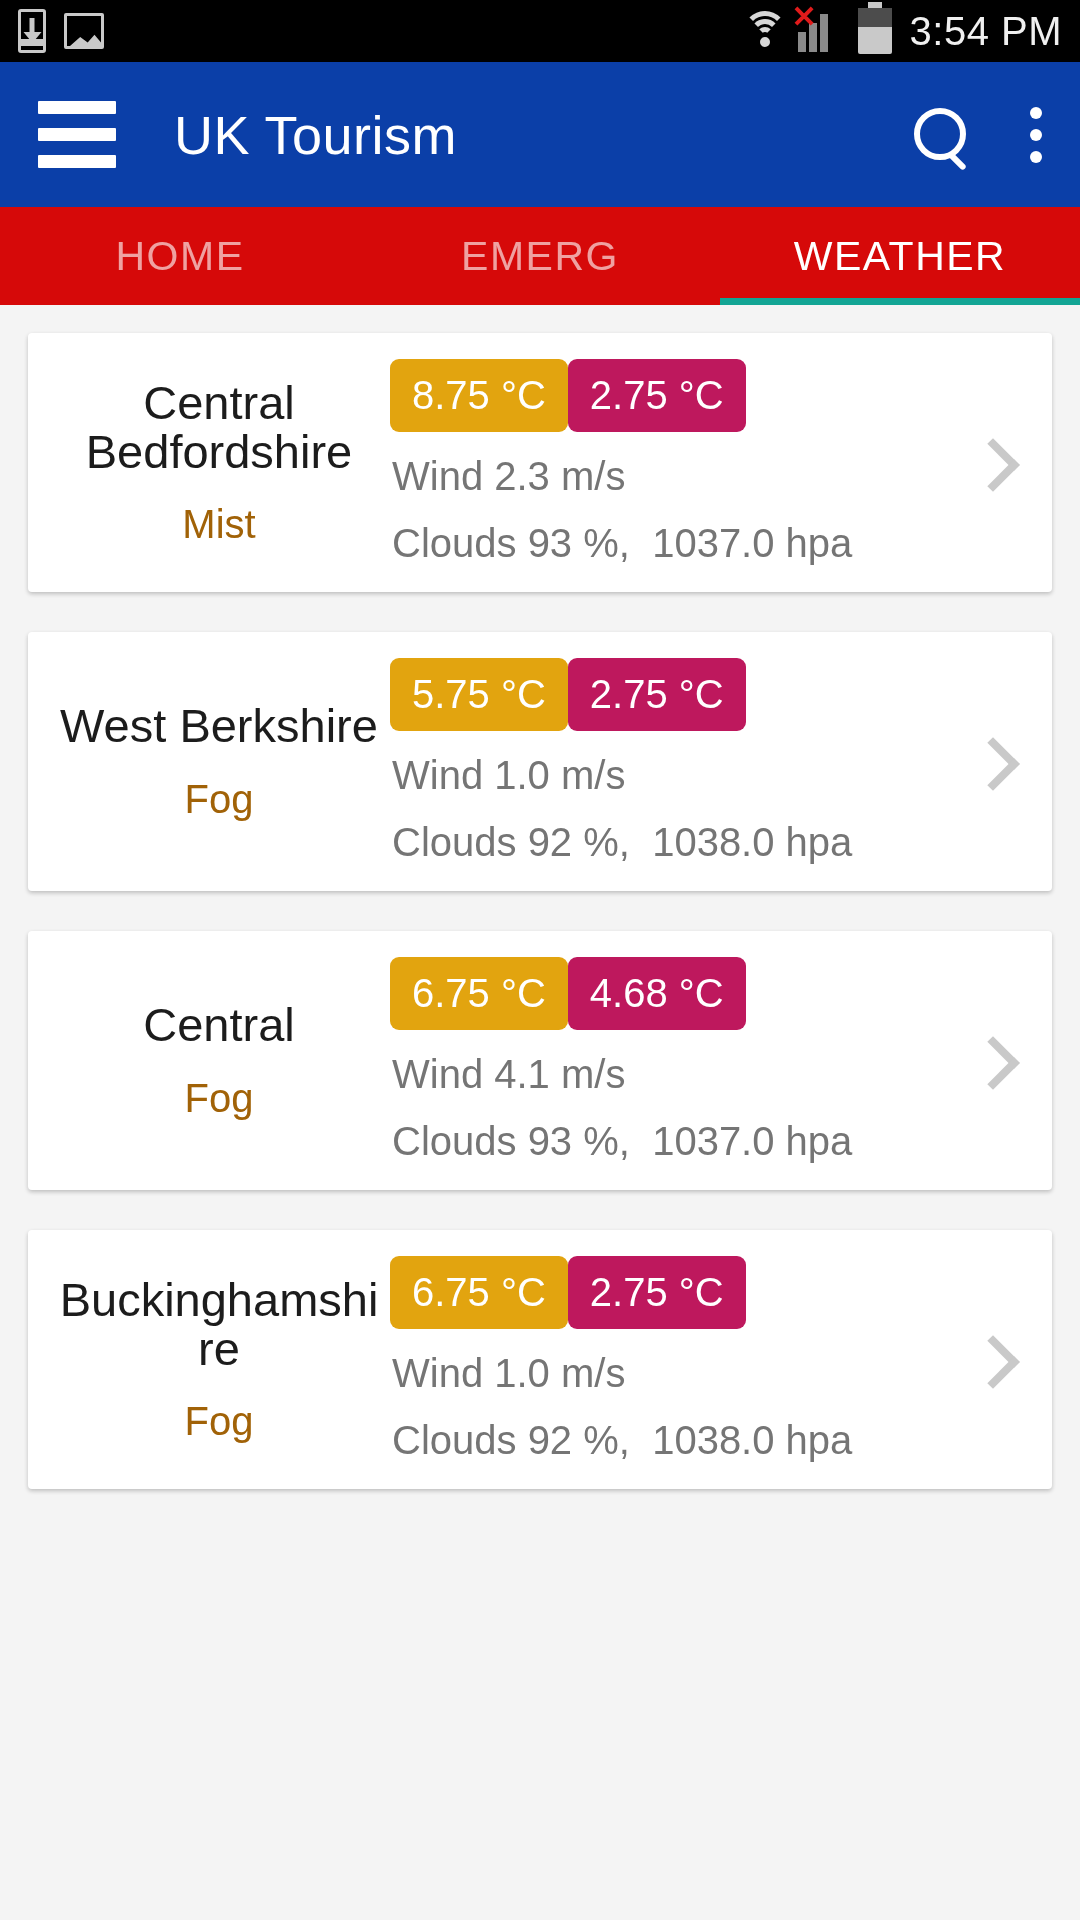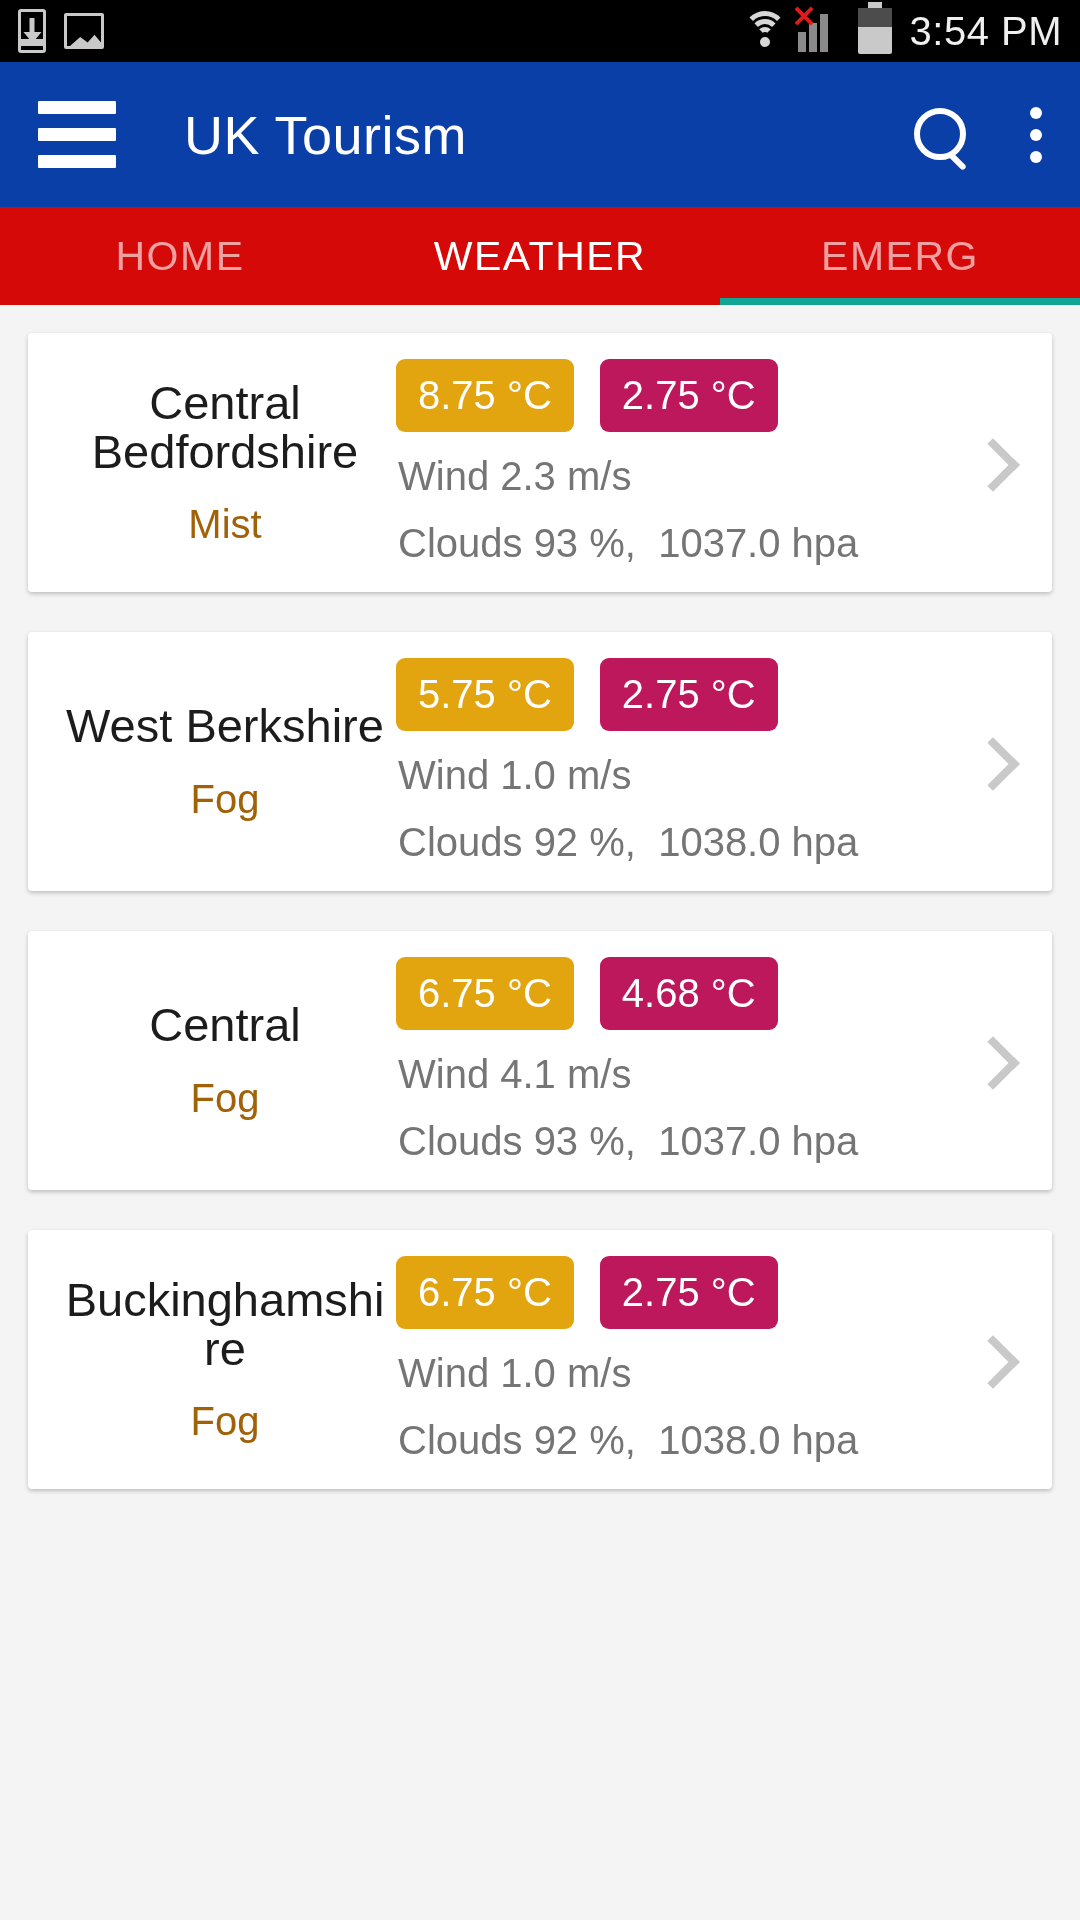--- a/index.html
+++ b/index.html
@@ -78,21 +78,21 @@
   }
   .ic-battery::after{
     content:""; position:absolute; left:0; top:0; width:100%; height:42%;
     background:#4c4c4c;
   }
   .sb-time{ font-size:40px; color:#f0f0f0; letter-spacing:0.5px; margin-left:8px; }
 
   
   .appbar{
     height:145px; background:#0b3fa8;
-    display:flex; align-items:center; padding:0 38px;gap:10px;
+    display:flex; align-items:center; padding:0 38px;
   }
   .hamburger{ width:78px; display:flex; flex-direction:column; gap:14px; cursor:pointer; }
   .hamburger span{ display:block; height:13px; background:#fff; border-radius:1px; }
   .appbar-title{
     color:#fff; font-size:54px; margin-left:58px; letter-spacing:0.5px;
   }
   .appbar-actions{ margin-left:auto; display:flex; align-items:center; gap:62px; }
   .ic-search{ width:54px; height:54px; position:relative; cursor:pointer; }
   .ic-search::before{
     content:""; position:absolute; left:0; top:0;
@@ -125,38 +125,38 @@
   .list{
     height:calc(1920px - 62px - 145px - 110px);
     overflow:hidden; padding:14px 0 0 0;
   }
   .card{
     background:#ffffff;
     margin:14px 28px 40px 28px;
     border-radius:4px;
     box-shadow:0 2px 4px rgba(0,0,0,0.22);
     display:flex; align-items:center;
-    padding:26px 0 26px 8px;
+    padding:26px 0 26px 2px;
     min-height:246px;
     position:relative;
   }
   .card-left{
     width:360px; padding-left:18px;
     display:flex; flex-direction:column; align-items:center;
     justify-content:center; gap:26px;
   }
   .city{
     font-size:47px; color:#1c1c1c; text-align:center; line-height:1.05;
     word-break:break-word; max-width:330px;
   }
   .condition{ font-size:40px; color:#a16207; text-align:center; }
   .card-right{
     flex:1; display:flex; flex-direction:column; gap:22px; padding-right:30px;
   }
-  .temps{ display:flex; gap:26px; }
+  .temps{ display:flex; }
   .chip{
     border-radius:9px; color:#fff; font-size:40px;
     padding:14px 22px; min-width:148px; text-align:center;
   }
   .chip.max{ background:#e2a40f; }
   .chip.min{ background:#be185d; }
   .wind{ font-size:40px; color:#757575; padding-left:2px; }
   .clouds{ font-size:40px; color:#757575; padding-left:2px; white-space:pre; }
   .chevron{
     position:absolute; right:44px; top:50%; transform:translateY(-50%);
@@ -209,22 +209,22 @@
     <div class="ic-more">
         <i></i>
         <i></i>
         <i></i>
       </div>
   </div>
 </div>
 
 <div class="tabs">
   <div class="tab">HOME</div>
+  <div class="tab">EMERG</div>
   <div class="tab active">WEATHER</div>
-  <div class="tab">EMERG</div>
   <div class="tab-indicator"></div>
 </div>
 
 <div class="list">
 
   <div class="card">
     <div class="card-left">
       <div class="city">Central Bedfordshire</div>
       <div class="condition">Mist</div>
     </div>

